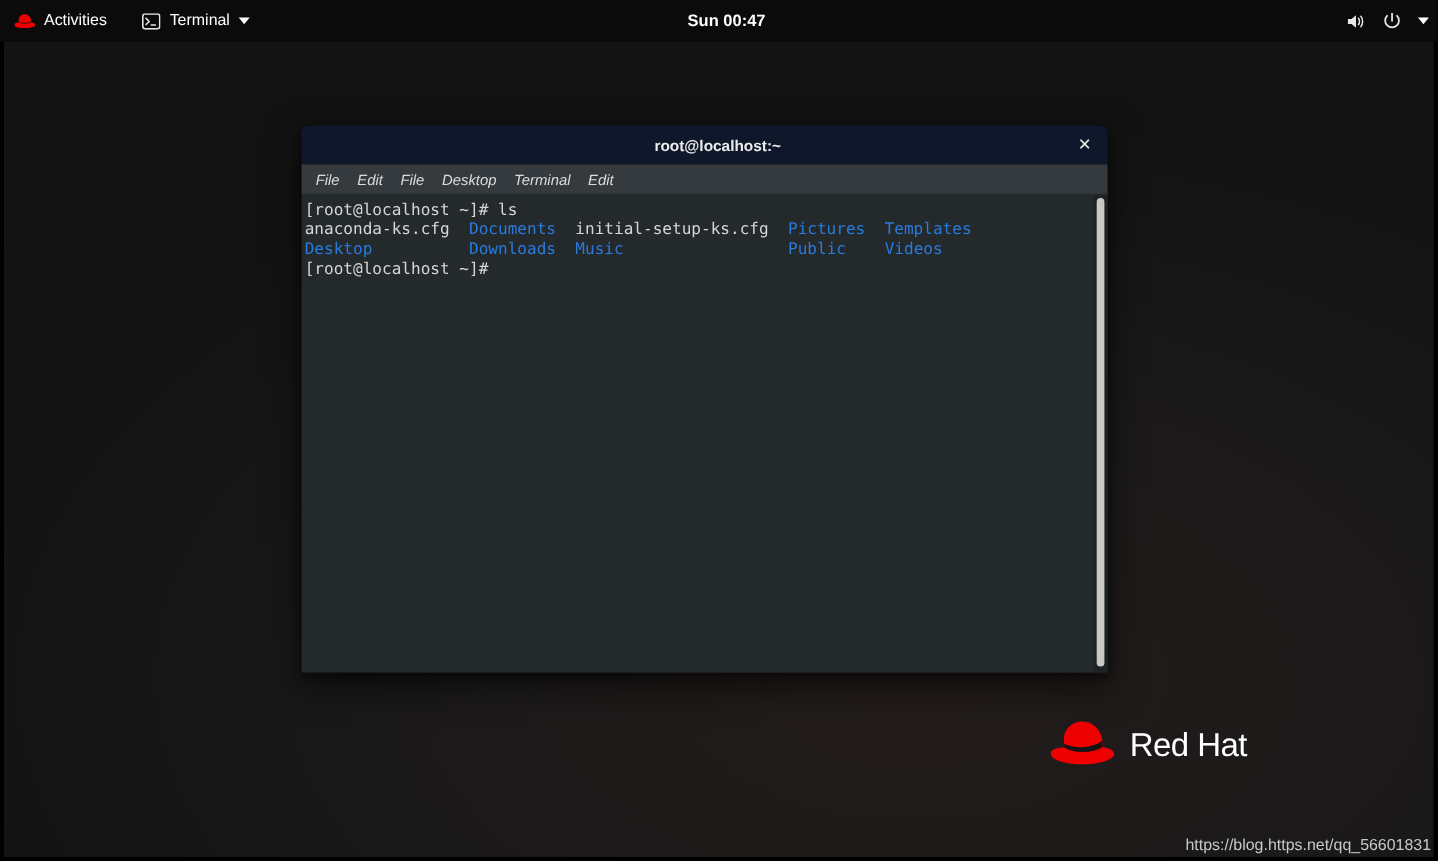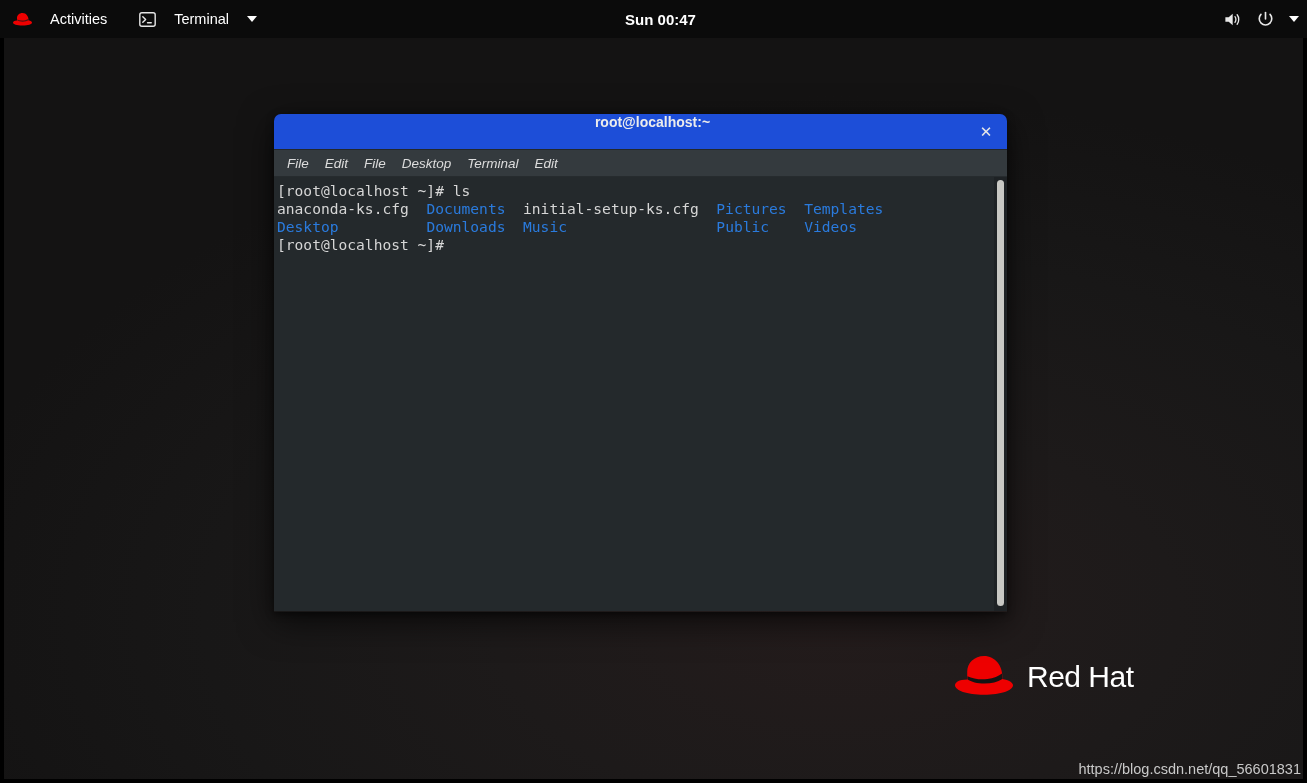--- a/index.html
+++ b/index.html
@@ -42,21 +42,21 @@
     align-items: center;
     color: #ffffff;
     font-size: 14.5px;
     z-index: 40;
   }
   .tb-item {
     display: flex;
     align-items: center;
     height: 38px;
     padding: 0 9px;
-    gap: 18px;
+    gap: 8px;
     color: #ffffff;
     white-space: nowrap;
   }
   #activities-item { margin-left: 4px; }
   #tb-clock {
     position: absolute;
     left: 0; right: 0;
     text-align: center;
     font-size: 15px;
     font-weight: bold;
@@ -90,24 +90,24 @@
     left: 274px; top: 114px;
     width: 733px; height: 498px;
     border-radius: 7px 7px 0 0;
     box-shadow: 0 10px 34px rgba(0,0,0,.62), 0 2px 7px rgba(0,0,0,.5);
     overflow: hidden;
     z-index: 20;
   }
   #titlebar {
     position: relative;
     height: 36px;
-    background: #1d4ed8;
+    background: #0f172a;
     border-bottom: 1px solid #24282b;
     display: flex;
-    align-items: flex-start;
+    align-items: center;
     justify-content: center;
     padding-left: 24px;
   }
   #title-text {
     font-size: 14px;
     font-weight: bold;
     color: #ececec;
   }
   #close-btn {
     position: absolute;
@@ -279,15 +279,15 @@
       <svg width="58" height="46" viewBox="0 0 76 60" xmlns="http://www.w3.org/2000/svg">
         <path d="M16 36 C5 36 0 40 0 43.5 C0 50 15.5 56 38 56 C60.5 56 76 50 76 43.5 C76 40.2 71 36.8 62 35.3 L62 31 C62 18.5 53 5 38 5 C25.5 5 16 14 16 25.5 Z" fill="#ee0000"></path>
         <path d="M16.3 31.5 C23.5 35 33.5 36.5 42.5 35.2 C50.5 34.1 57.5 31.3 61.6 28 L62 35.3 C56 39.2 47.5 41.3 38.8 41.3 C29.2 41.3 21.2 39 16.2 35.6 Z" fill="#141414"></path>
       </svg>
     </span>
     <span id="rh-words">
       <div id="rh-line1">Red Hat</div>
     </span>
   </div>
 
-  <div id="watermark">https://blog.csdn.net/qq_56601831</div>
+  <div id="watermark">https://blog.https.net/qq_56601831</div>
 
 </div>
 
 </body></html>

